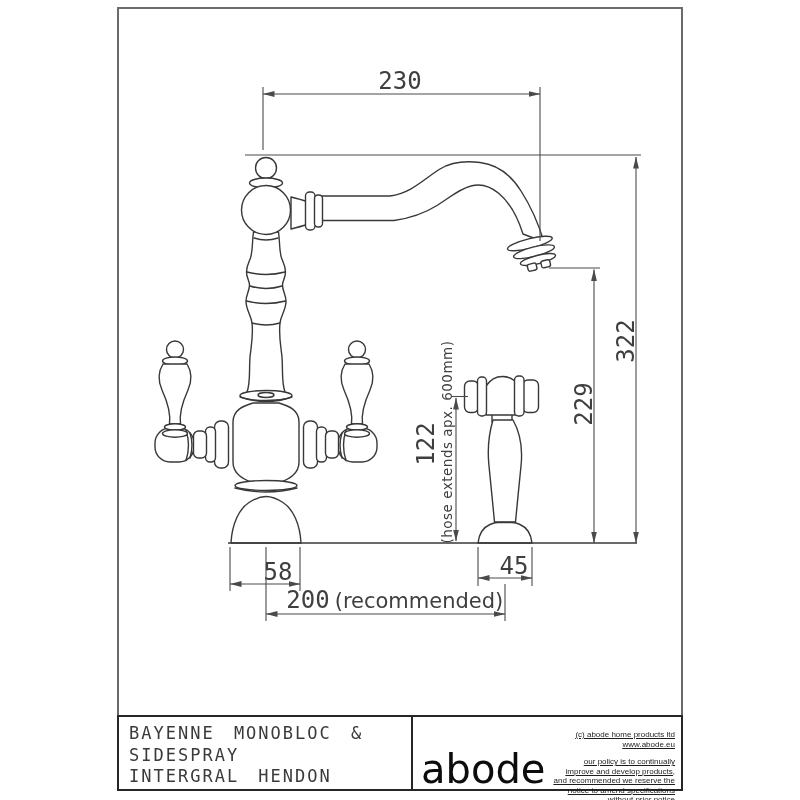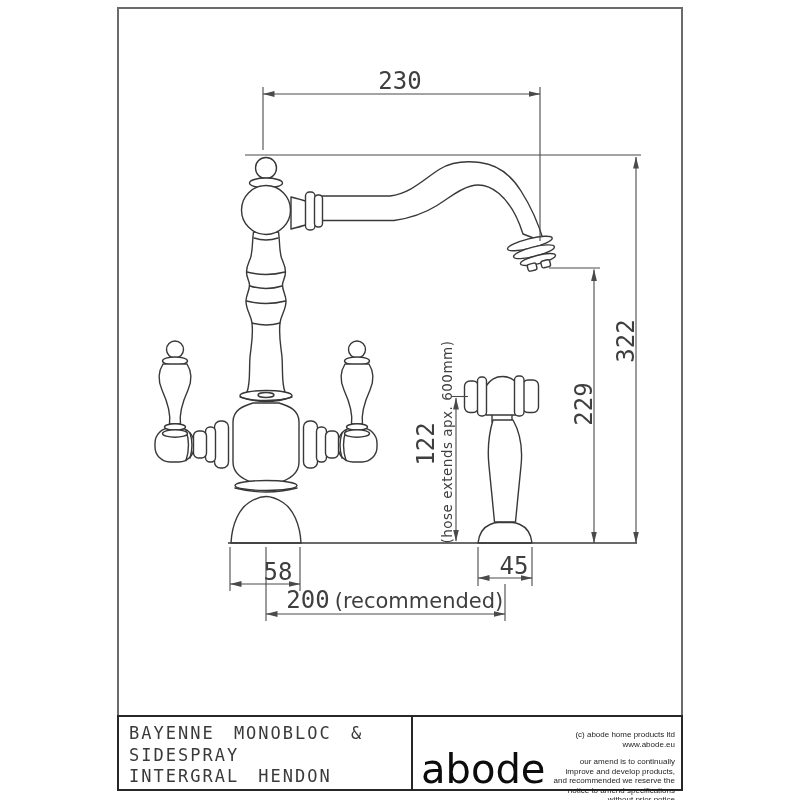--- a/index.html
+++ b/index.html
@@ -28,21 +28,21 @@
   .tb-right{position:relative;flex:1;}
   .brand{
     position:absolute;left:8px;bottom:0px;font-size:40px;color:#0c0c0c;
     font-family:"DejaVu Sans",sans-serif;letter-spacing:0px;line-height:1;
   }
   .smallprint{
     position:absolute;right:6px;top:13px;text-align:right;color:#1d1d1d;
     font-size:8px;line-height:9.5px;font-family:"Liberation Sans",sans-serif;
   }
   .smallprint .block{display:block;margin-bottom:8px;}
-  .smallprint span{display:block;}
+  .smallprint span{display:block;text-decoration:underline;}
   text{fill:#3f3f3f;}
   .dimnum{font-family:"DejaVu Sans Mono",monospace;font-size:24px;}
   .dimnote{font-family:"DejaVu Sans",sans-serif;font-size:21px;}
   .hosenote{font-family:"DejaVu Sans",sans-serif;font-size:13.5px;letter-spacing:0.5px;}
 </style>
 </head>
 <body>
 
 <div class="sheet">
 
@@ -226,21 +226,21 @@
       <span>INTERGRAL HENDON</span>
     </div>
     <div class="tb-right">
       <div class="brand">abode</div>
       <div class="smallprint">
         <span class="block">
           <span>(c) abode home products ltd</span>
           <span>www.abode.eu</span>
         </span>
         <span class="block">
-          <span>our amend is to continually</span>
+          <span>our policy is to continually</span>
           <span>improve and develop products,</span>
           <span>and recommended we reserve the</span>
           <span>notice to amend specifications</span>
           <span>without prior notice</span>
         </span>
       </div>
     </div>
   </div>
 
 </div>

